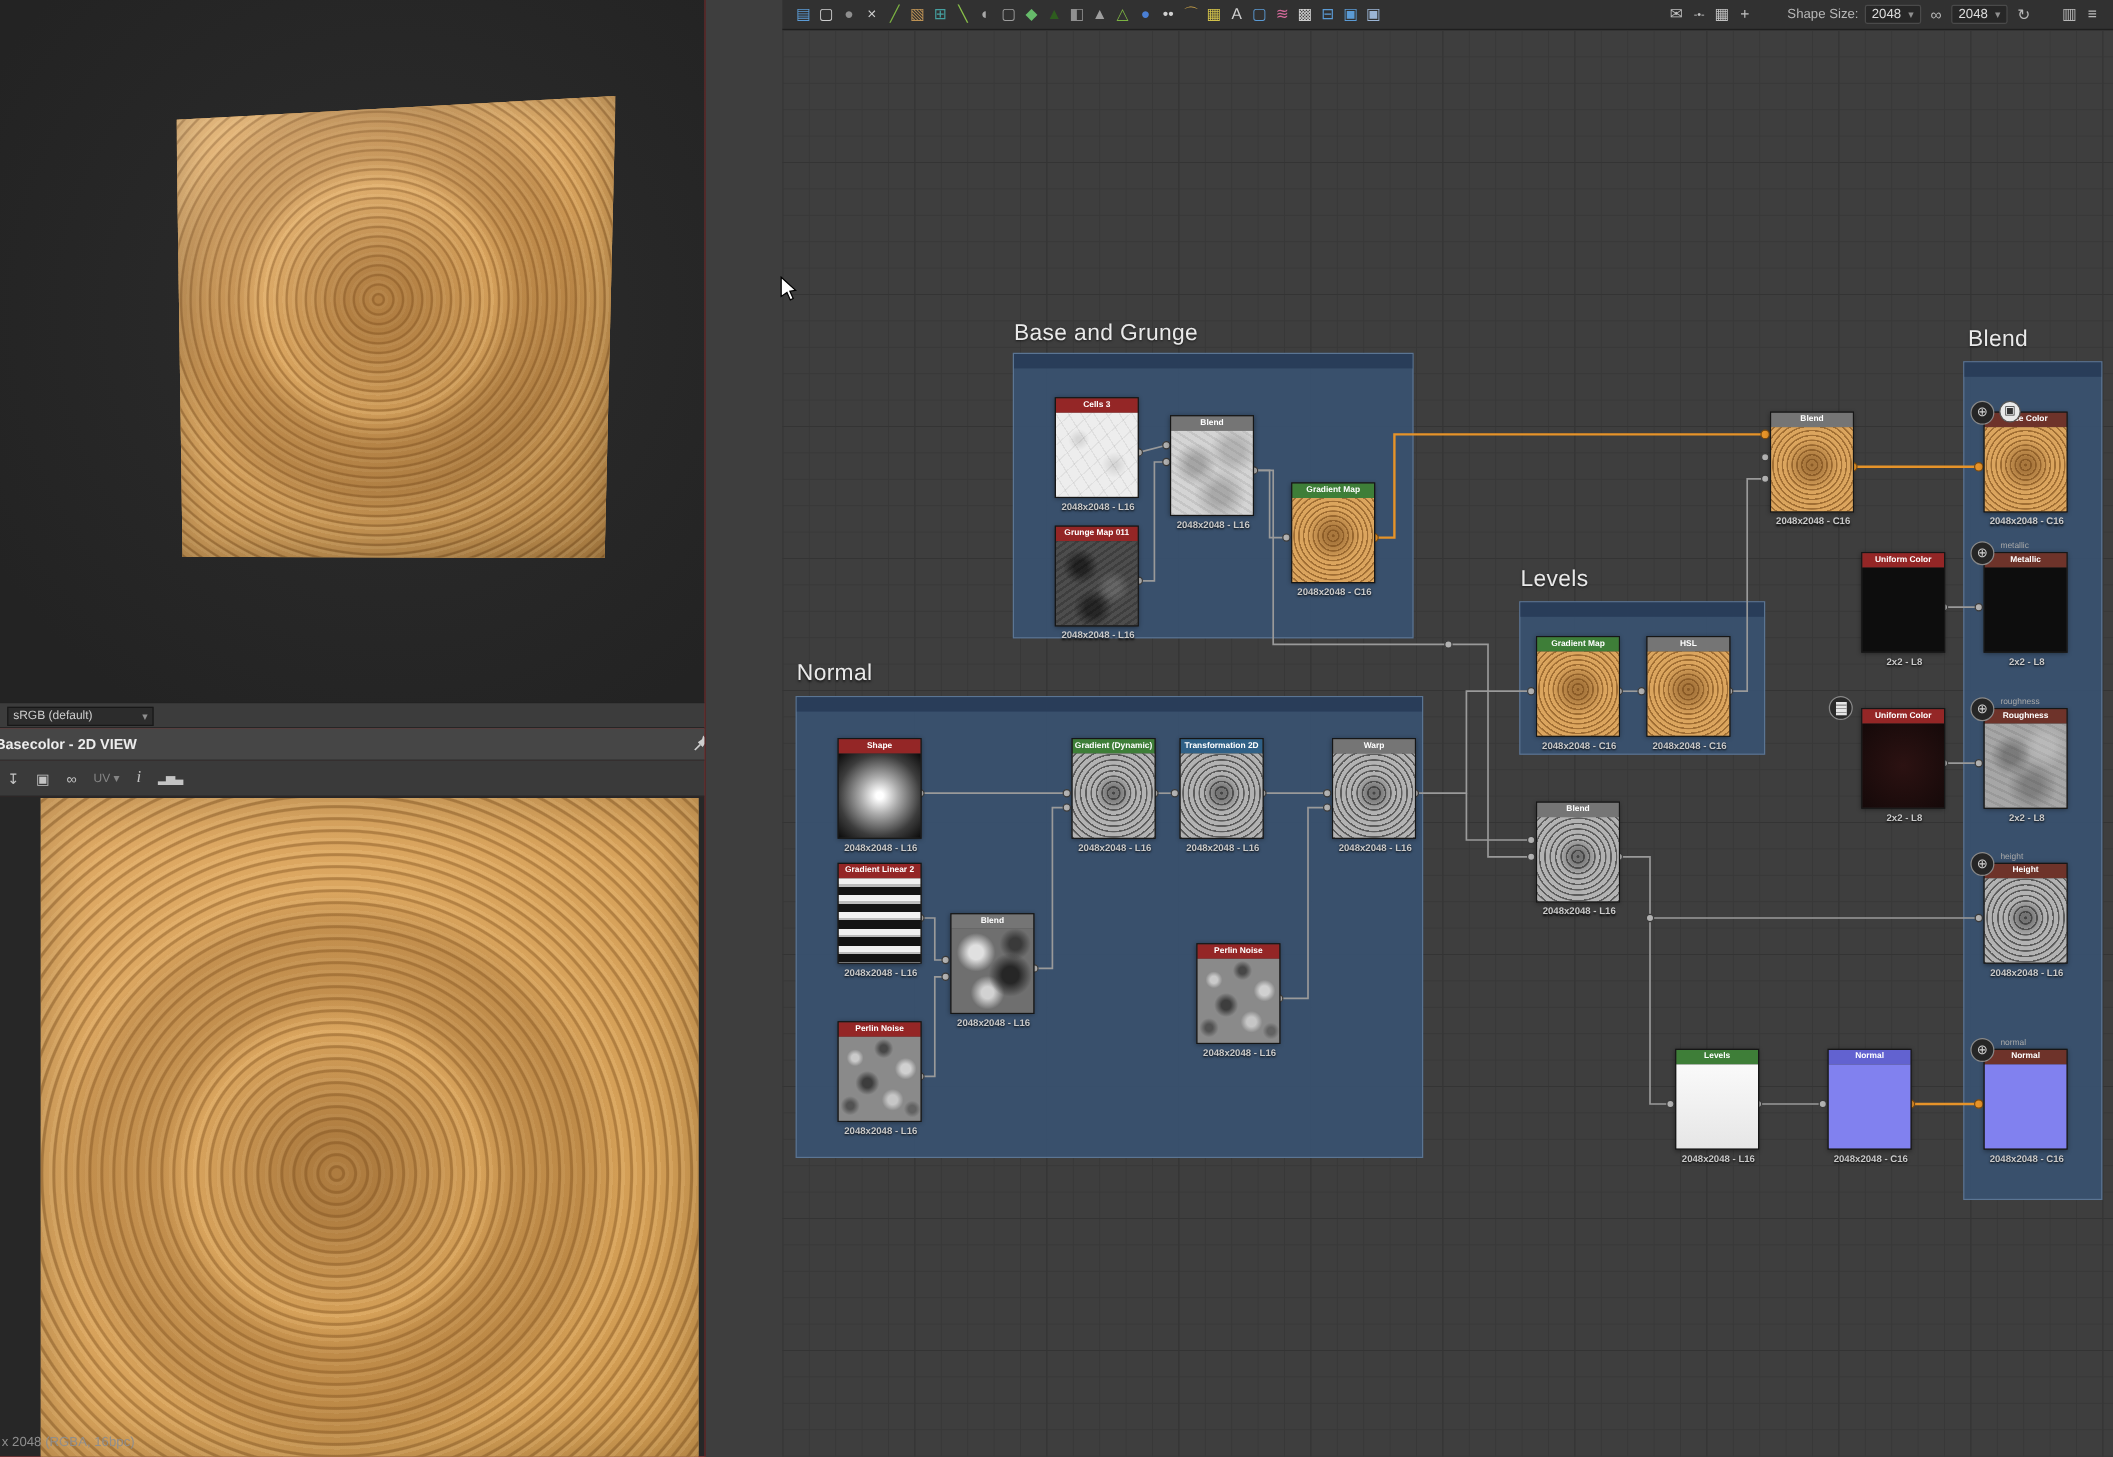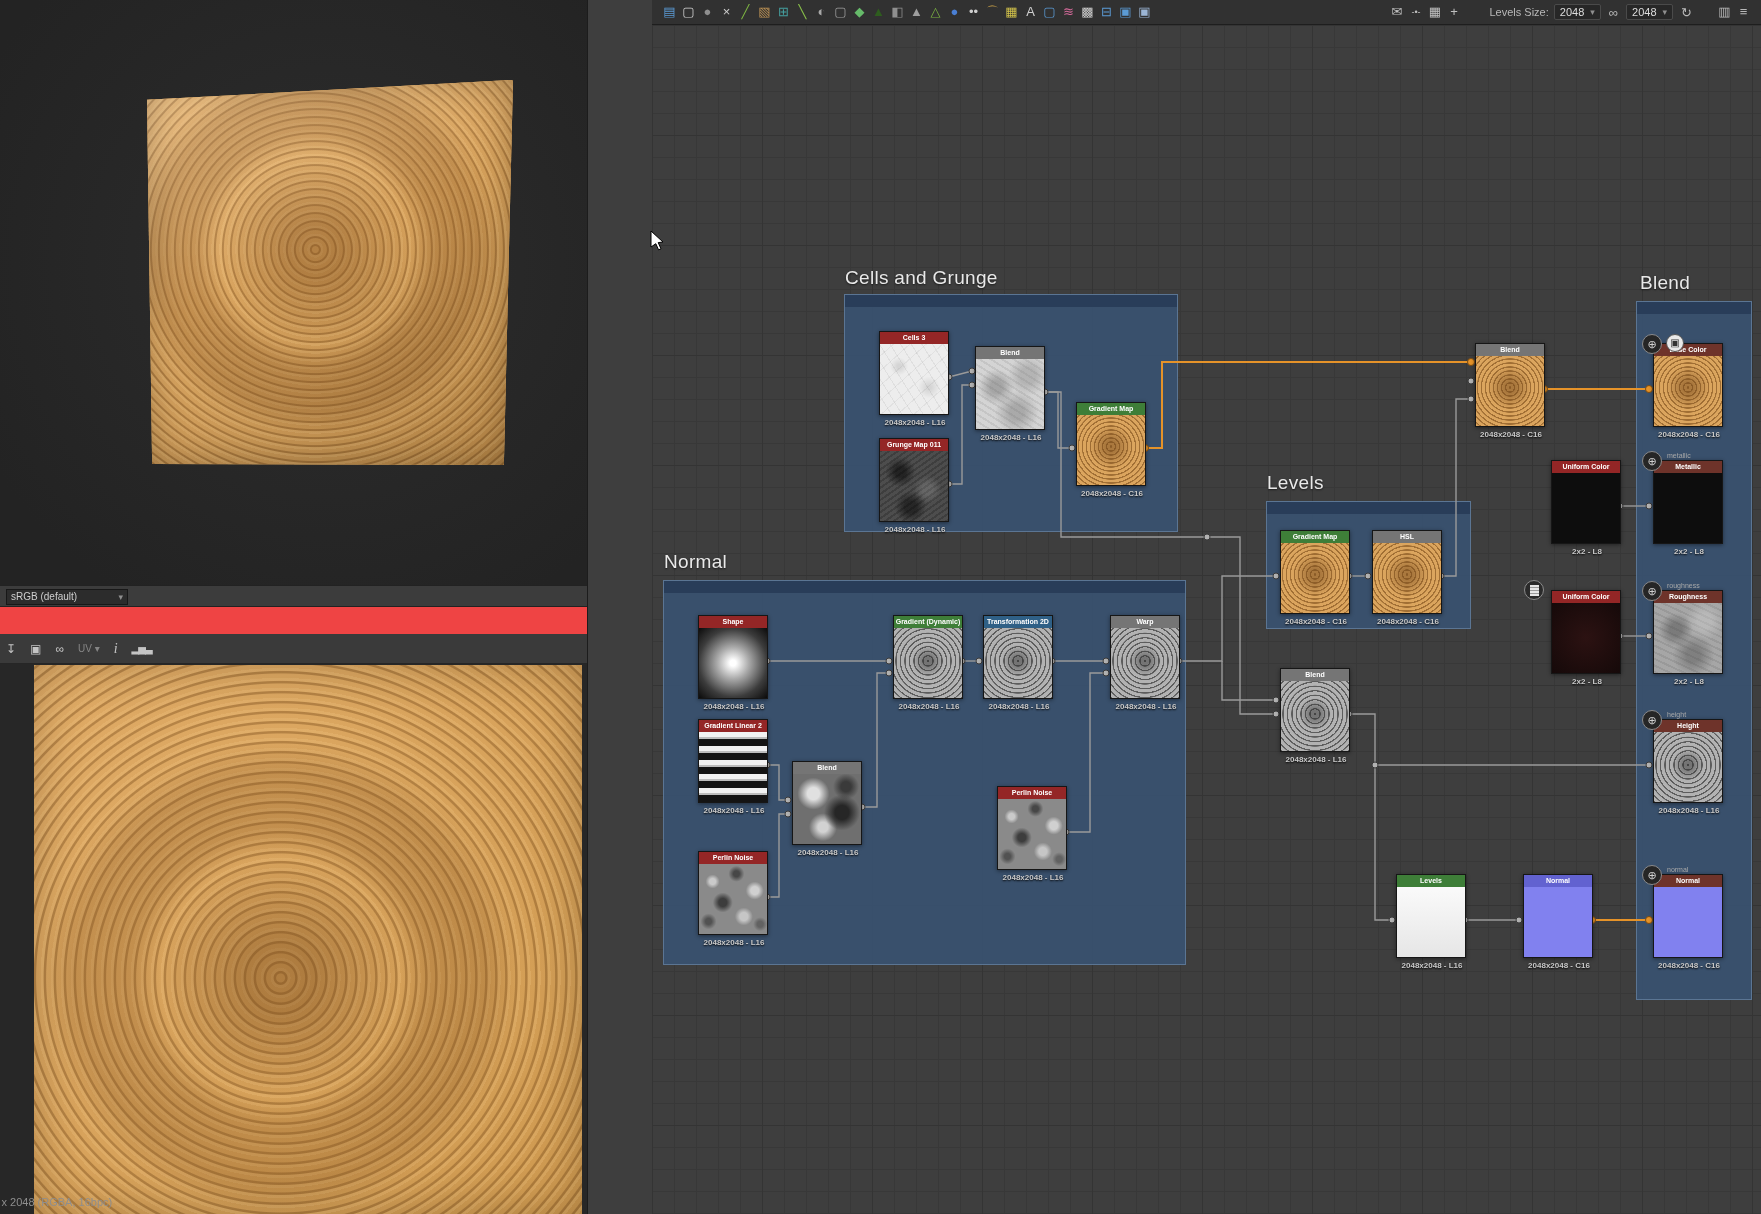--- a/index.html
+++ b/index.html
@@ -157,21 +157,21 @@
   .t-white { background:linear-gradient(180deg, #fafafa, #e6e6e6); }
   .t-purple { background:#8181ef; }
 
   .cursor { position:absolute; left:650px; top:230px; z-index:30; }
 </style>
 </head>
 <body>
 
 <div class="grid"></div>
 
-<div class="ftitle" style="left:845px;top:267px">Cells and Grunge</div>
+<div class="ftitle" style="left:845px;top:267px">Base and Grunge</div>
 <div class="frame" style="left:844px;top:294px;width:334px;height:238px"></div>
 <div class="ftitle" style="left:664px;top:551px">Normal</div>
 <div class="frame" style="left:663px;top:580px;width:523px;height:385px"></div>
 <div class="ftitle" style="left:1267px;top:472px">Levels</div>
 <div class="frame" style="left:1266px;top:501px;width:205px;height:128px"></div>
 <div class="ftitle" style="left:1640px;top:272px">Blend</div>
 <div class="frame" style="left:1636px;top:301px;width:116px;height:699px"></div>
 
 <svg class="wires" width="1761" height="1214" viewBox="0 0 1761 1214">
   <g>
@@ -425,21 +425,21 @@
   <span class="ticon" style="color: rgb(155, 181, 213);">▣</span>
 
   <span class="tgroup2">
     <span class="ticon">✉</span>
     <span class="ticon" style="font-size:9px">-•-</span>
     <span class="ticon">▦</span>
     <span class="ticon">+</span>
   </span>
 
   <span class="psize">
-    <span class="pslabel">Levels Size:</span>
+    <span class="pslabel">Shape Size:</span>
     <span class="dd">
         <span>2048</span>
         <span class="arr">▾</span>
       </span>
     <span class="miniico">∞</span>
     <span class="dd">
         <span>2048</span>
         <span class="arr">▾</span>
       </span>
     <span class="miniico">↻</span>
@@ -456,20 +456,36 @@
     <div class="mesh3d wood"></div>
   </div>
 
   <div class="srgbbar">
     <span class="srgbdd">
       <span>sRGB (default)</span>
       <span style="color:#8f8f8f;font-size:9px">▾</span>
     </span>
   </div>
 
+  <div class="titlebar2d">
+    <span class="t">Basecolor - 2D VIEW</span>
+    <span class="tbicons">
+      <svg width="14" height="14" viewBox="0 0 14 14">
+          <path d="M8 1 L13 6 L10 7 L7.5 10.5 L3.5 6.5 L7 4 Z" fill="#cfcfcf"></path>
+          <line x1="1" y1="13" x2="5.5" y2="8.5" stroke="#cfcfcf" stroke-width="1.4"></line>
+        </svg>
+      <svg width="14" height="14" viewBox="0 0 14 14">
+          <rect x="2" y="4" width="9" height="8" fill="none" stroke="#cfcfcf" stroke-width="1.4"></rect>
+          <rect x="6" y="1" width="7" height="2.5" fill="#cfcfcf"></rect>
+        </svg>
+      <svg width="14" height="14" viewBox="0 0 14 14">
+          <path d="M2 2 L12 12 M12 2 L2 12" stroke="#cfcfcf" stroke-width="1.7"></path>
+        </svg>
+    </span>
+  </div>
 
   <div class="toolbar2d">
     <span class="tb2i">↧</span>
     <span class="tb2i">▣</span>
     <span class="tb2i">∞</span>
     <span class="tb2i dim">UV ▾</span>
     <span class="tb2i"><span class="ital">i</span></span>
     <span class="tb2i" style="letter-spacing:-1px;font-size:10px">▂▅▃</span>
   </div>
 

